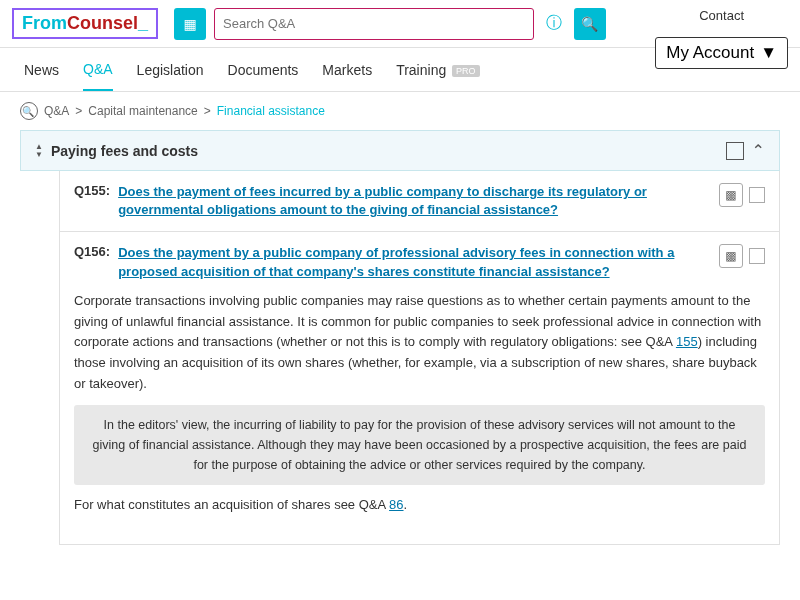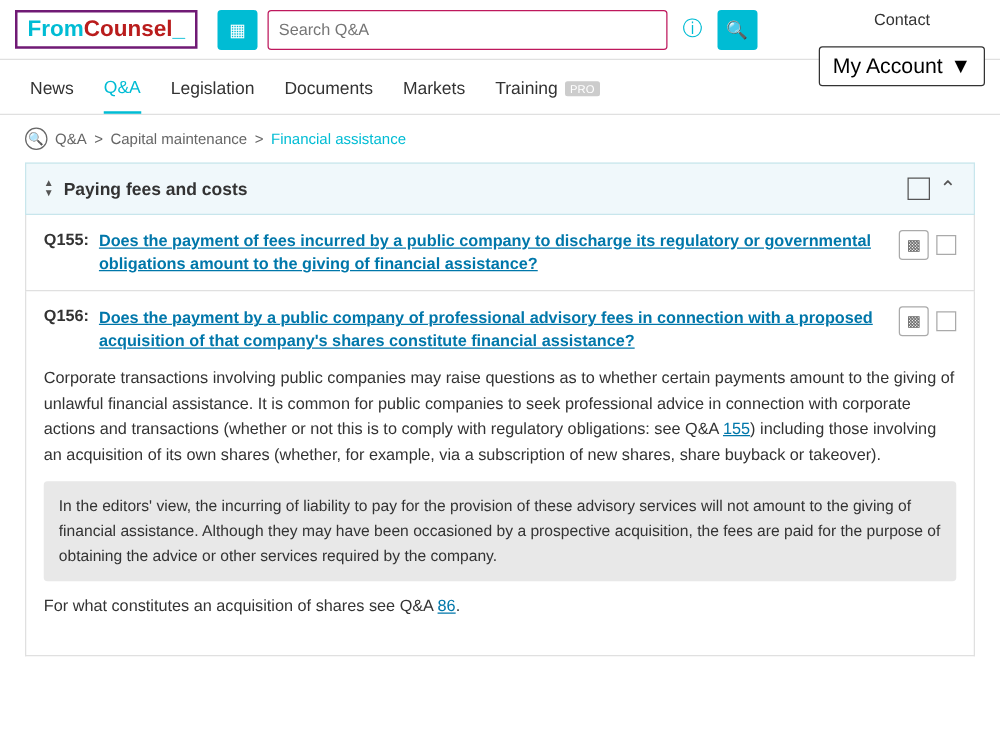--- a/index.html
+++ b/index.html
@@ -26,21 +26,21 @@
       border-bottom: 1px solid #e0e0e0;
       padding: 0 12px;
       gap: 8px;
     }
     .logo {
       display: flex;
       align-items: center;
       font-size: 18px;
       font-weight: bold;
       color: #333;
-      border: 2px solid #701a75;
+      border: 2px solid #8b5cf6;
       padding: 3px 8px;
       margin-right: 8px;
       white-space: nowrap;
     }
     .logo span { color: #00bcd4; }
     .filter-btn {
       background: #00bcd4;
       border: none;
       border-radius: 3px;
       width: 32px;
@@ -220,20 +220,21 @@
       font-size: 16px;
       color: #555;
       cursor: pointer;
     }
 
     
     .qa-item {
       border: 1px solid #e0e0e0;
       border-top: none;
       padding: 12px 14px;
+      margin-left: 39px;
     }
     .qa-item:last-child {
       border-bottom: 1px solid #e0e0e0;
     }
     .qa-row {
       display: flex;
       align-items: flex-start;
       gap: 8px;
     }
     .qa-number {
@@ -289,20 +290,21 @@
       color: #0077aa;
     }
     .highlight-block {
       background: #e8e8e8;
       border-radius: 3px;
       padding: 10px 12px;
       font-size: 12.5px;
       color: #333;
       line-height: 1.6;
       margin-bottom: 10px;
+      text-align: center;
     }
   </style>
 </head>
 <body>
 
 <div class="page-wrapper">
 
   <div class="top-nav">
     <div class="logo">
       <span>From</span>

